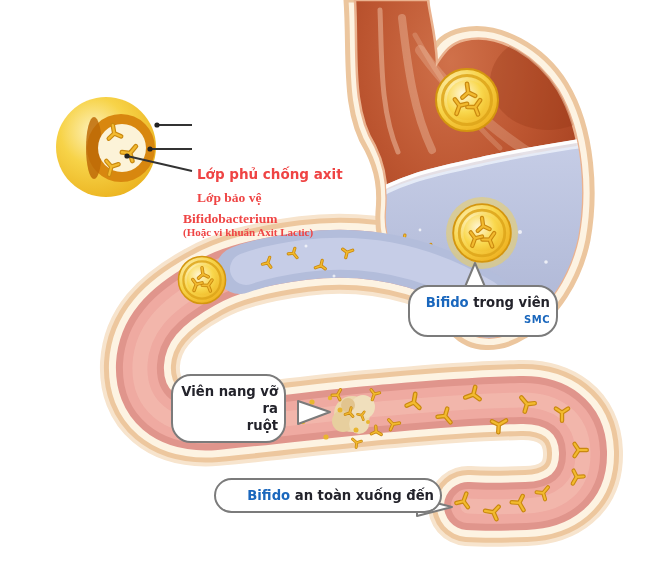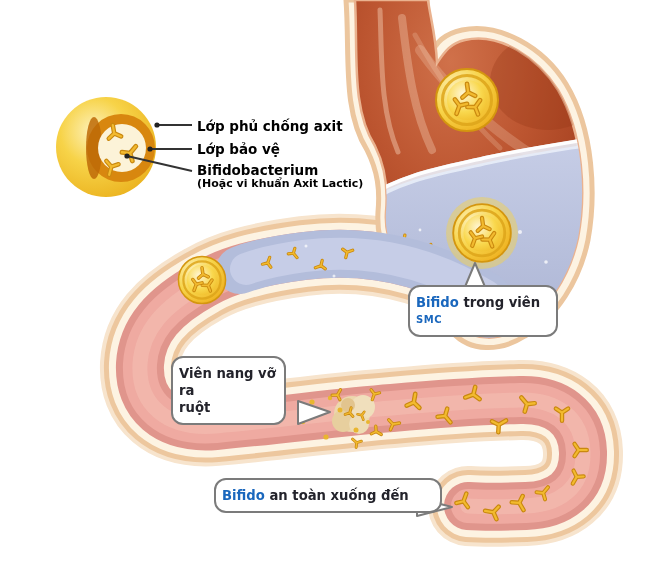--- a/index.html
+++ b/index.html
@@ -2,27 +2,28 @@
 <html><head>
 <meta charset="utf-8">
 <style>
   html,body{margin:0;padding:0;background:#ffffff;}
   .stage{
     position:relative;width:660px;height:561px;overflow:hidden;background:#ffffff;
     font-family:"DejaVu Sans",sans-serif;
   }
   .stage svg{position:absolute;left:0;top:0;}
   .lbl{
-    position:absolute;font-weight:bold;color:#000000;font-size:13.5px;line-height:1.12;
+    position:absolute;font-weight:bold;color:#ef4444;font-size:13.5px;line-height:1.12;
     white-space:nowrap;
+    margin-top:48px;
   }
   .lbl .sub{font-size:11px;display:block;}
   .callout{
-    position:absolute;background:#ffffff;border:2px solid #7b7b7b;border-radius:12px;
-    text-align:left;font-weight:bold;color:#23232b;font-size:13.2px;line-height:17px;
+    position:absolute;background:#ffffff;border:2px solid #7b7b7b;border-radius:20px;
+    text-align:right;font-weight:bold;color:#23232b;font-size:13.2px;line-height:17px;
     padding:7px 6px;box-sizing:border-box;
   }
   .blue{color:#1a67bd;}
   .smc-line{font-size:10px;letter-spacing:.5px;}
 </style>
 </head>
 <body>
 
 <div class="stage">
 
@@ -199,34 +200,34 @@
   <g fill="#ffffff" stroke="#7b7b7b" stroke-width="2" stroke-linejoin="round">
     <path d="M 462,294 L 488,294 L 475,263 Z"></path>
     <path d="M 298,401 L 298,424 L 330,412 Z"></path>
     <path d="M 417,498 L 417,516 L 452,507 Z"></path>
   </g>
 </svg>
 
 <div class="lbl" style="left:197px;top:119px;">
   <span>Lớp phủ chống axit</span>
 </div>
-<div class="lbl" style="left:197px;top:142px;">
+<div class="lbl" style="left:197px;top:142px;font-family:Liberation Serif, serif;">
   <span>Lớp bảo vệ</span>
 </div>
-<div class="lbl" style="left:197px;top:163px;">
+<div class="lbl" style="left:183px;top:163px;font-family:Liberation Serif, serif;">
   <span>Bifidobacterium</span>
   <span class="sub">(Hoặc vi khuẩn Axit Lactic)</span>
 </div>
 
 <div class="callout" style="left:408px;top:285px;width:150px;">
   <div><span class="blue">Bifido</span><span> trong viên</span></div>
   <div class="smc-line"><span class="blue">SMC</span></div>
 </div>
 
-<div class="callout" style="left:171px;top:356px;width:115px;">
+<div class="callout" style="left:171px;top:374px;width:115px;">
   <div><span>Viên nang vỡ ra</span></div>
   <div><span>ruột</span></div>
 </div>
 
 <div class="callout" style="left:214px;top:478px;width:228px;">
   <div><span class="blue">Bifido</span><span> an toàn xuống đến</span></div>
 </div>
 
 </div>
 

